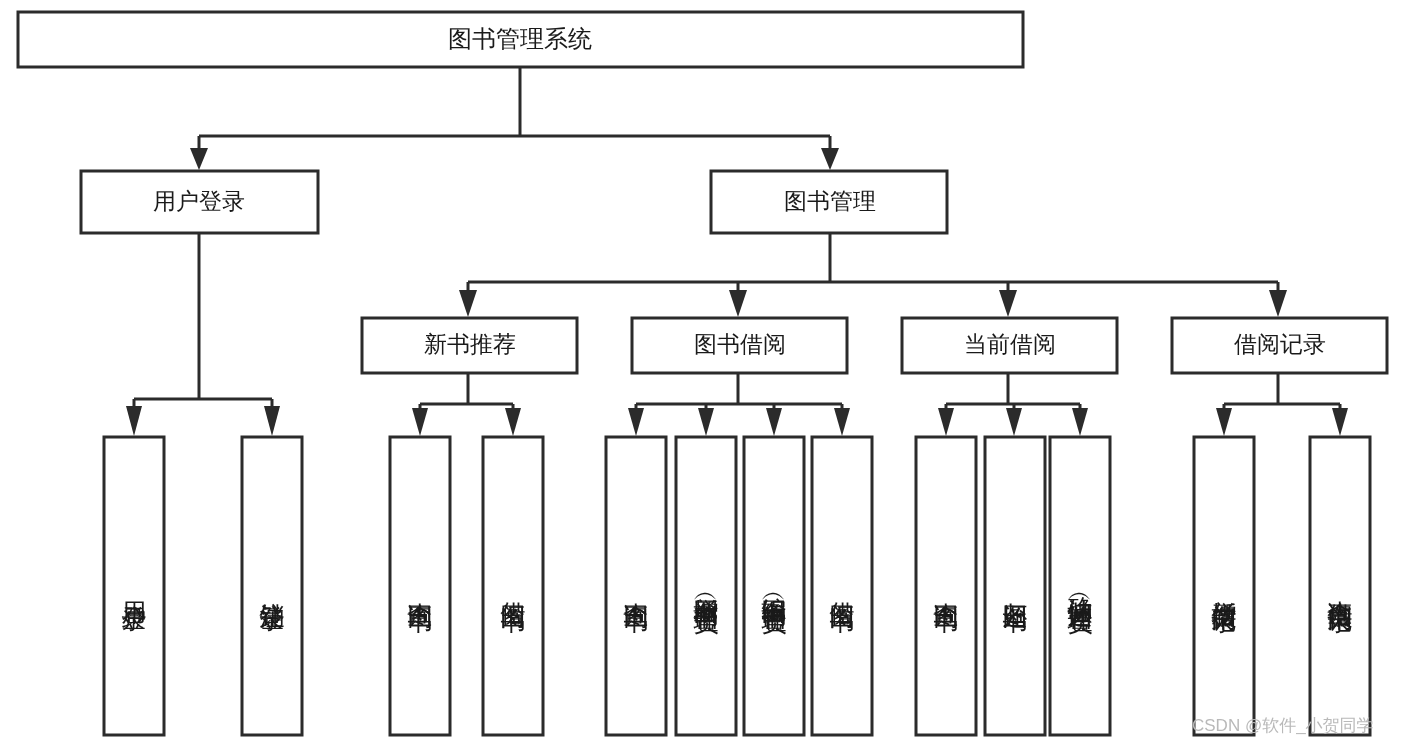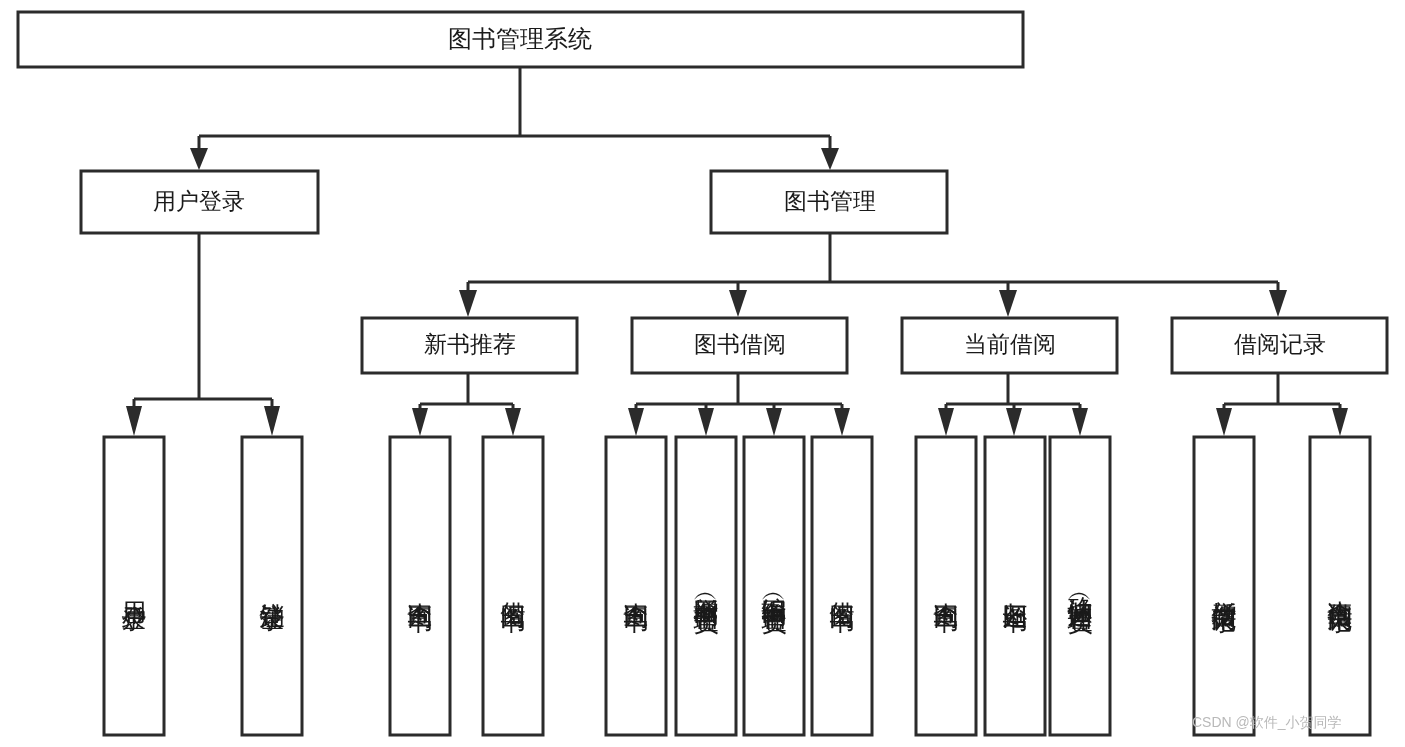--- a/index.html
+++ b/index.html
@@ -59,21 +59,21 @@
     display: flex;
     align-items: center;
     justify-content: center;
     text-align: center;
     white-space: nowrap;
     pointer-events: none;
   }
   .watermark {
     position: absolute;
     font-family: "Liberation Sans", "DejaVu Sans", sans-serif;
-    font-size: 14px;
+    font-size: 17px;
     color: #b9b9b9;
     white-space: nowrap;
   }
 </style>
 </head>
 <body>
 
 <svg id="diagram" viewBox="0 0 1405 747">
 
   <g>

